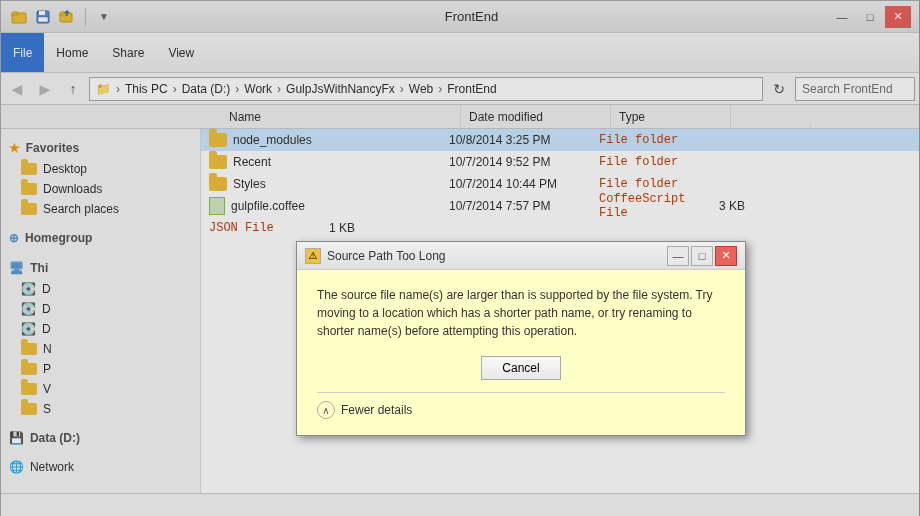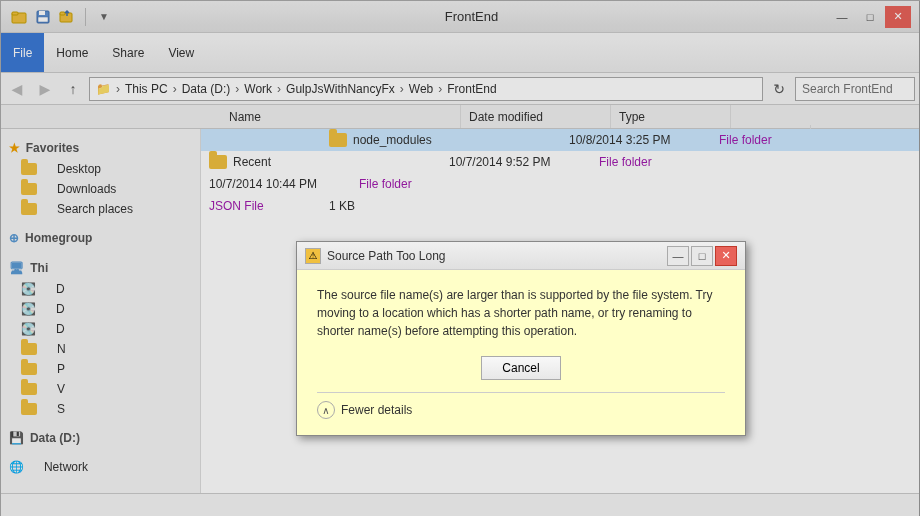--- a/index.html
+++ b/index.html
@@ -189,21 +189,21 @@
       font-weight: bold;
       color: #555;
       padding: 4px 8px;
       display: flex;
       align-items: center;
       gap: 6px;
     }
     .sidebar-item {
       display: flex;
       align-items: center;
-      gap: 20px;
+      gap: 6px;
       padding: 3px 8px 3px 20px;
       cursor: pointer;
       font-size: 12px;
       color: #333;
     }
     .folder-icon-sm {
       width: 16px;
       height: 12px;
       background: #f0c040;
       border-radius: 0 2px 2px 2px;
@@ -227,31 +227,31 @@
       overflow-y: auto;
     }
     .file-row {
       display: flex;
       align-items: center;
       height: 22px;
       padding-left: 8px;
       cursor: pointer;
       border-bottom: 1px solid transparent;
     }
-    .file-row.selected { background: #cce8ff; justify-content: flex-end; }
+    .file-row.selected { background: #cce8ff; }
     .file-name-cell {
       width: 240px;
       display: flex;
       align-items: center;
       gap: 6px;
       font-size: 12px;
       color: #333;
     }
     .file-date { width: 150px; font-size: 12px; color: #333; }
-    .file-type { width: 120px; font-size: 12px; color: #a21caf; }
+    .file-type { width: 120px; font-size: 12px; color: #c2410c; font-family: Liberation Mono, monospace; }
     .file-size { width: 80px; font-size: 12px; color: #333; }
 
     .folder-icon {
       width: 18px;
       height: 14px;
       background: #f0c040;
       border-radius: 0 2px 2px 2px;
       position: relative;
       flex-shrink: 0;
     }
@@ -593,25 +593,38 @@
           <div class="file-name-cell">
             <div class="folder-icon"></div>
             <span>Recent</span>
           </div>
           <div class="file-date">10/7/2014 9:52 PM</div>
           <div class="file-type">File folder</div>
           <div class="file-size"></div>
         </div>
 
         <div class="file-row">
+          <div class="file-name-cell">
+            <div class="folder-icon"></div>
+            <span>Styles</span>
+          </div>
           <div class="file-date">10/7/2014 10:44 PM</div>
           <div class="file-type">File folder</div>
           <div class="file-size"></div>
         </div>
 
+        <div class="file-row">
+          <div class="file-name-cell">
+            <div class="file-icon coffee-icon"></div>
+            <span>gulpfile.coffee</span>
+          </div>
+          <div class="file-date">10/7/2014 7:57 PM</div>
+          <div class="file-type">CoffeeScript File</div>
+          <div class="file-size">3 KB</div>
+        </div>
 
         <div class="file-row">
           <div class="file-type">JSON File</div>
           <div class="file-size">1 KB</div>
         </div>
       </div>
     </div>
   </div>
 
   <div class="status-bar">

